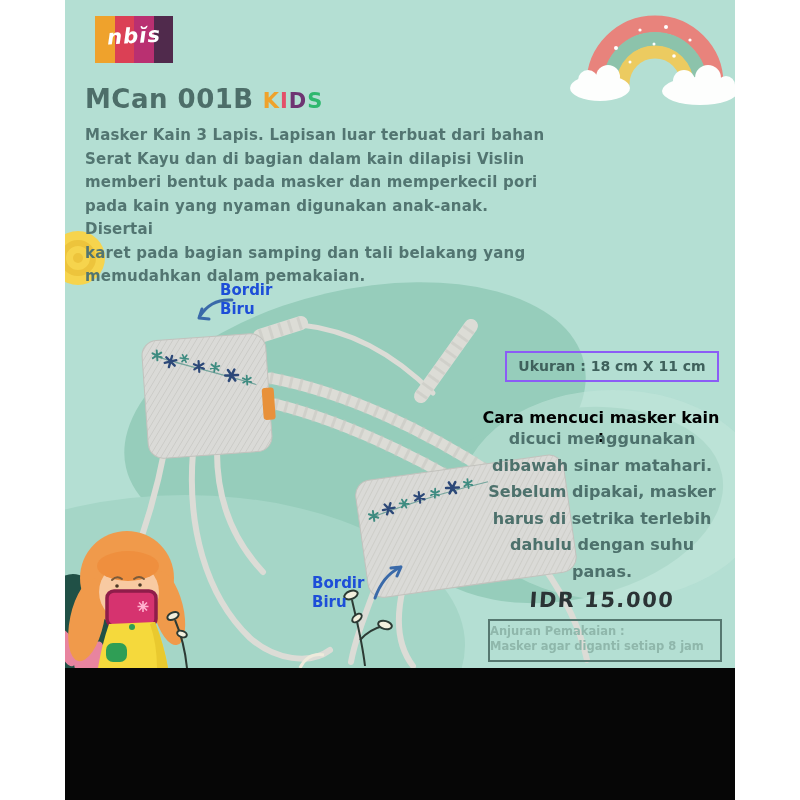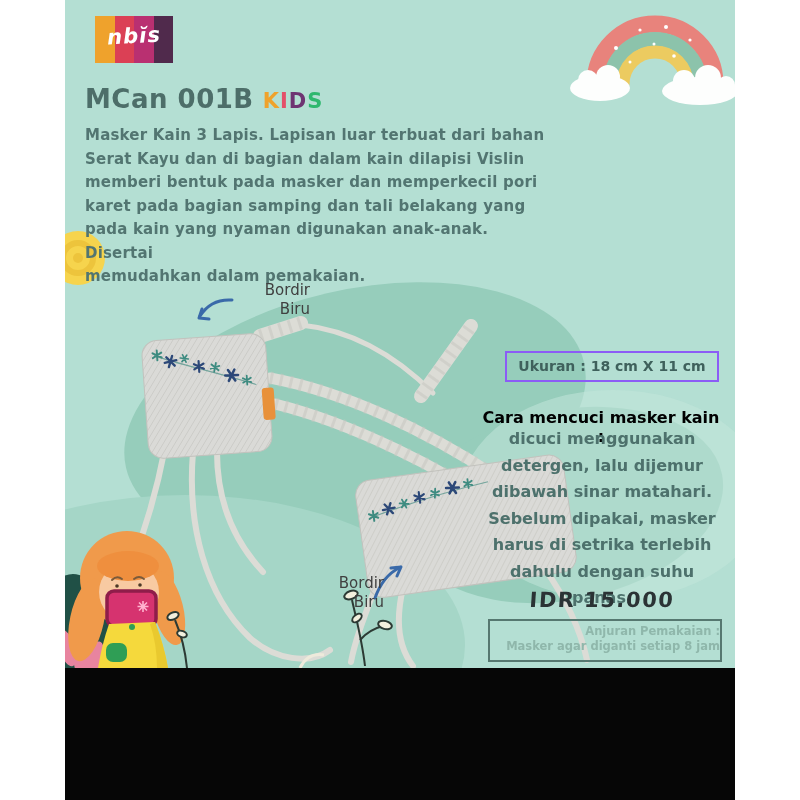--- a/index.html
+++ b/index.html
@@ -17,35 +17,35 @@
   
   .titlerow{position:absolute;left:20px;top:84px;white-space:nowrap;}
   .title{display:inline;font-size:26px;font-weight:700;color:#4d6e69;letter-spacing:.5px;text-align:center;}
   .kids{display:inline;font-size:21px;font-weight:800;letter-spacing:1px;margin-left:4px;}
   .kl0{color:#efa22b}.kl1{color:#e44f6a}.kl2{color:#6e3472}.kl3{color:#2eb86e}
   
   .desc{position:absolute;left:20px;top:124px;width:470px;font-size:15px;font-weight:600;
         color:#527571;letter-spacing:.2px;}
   .desc div{line-height:23.5px;}
   
-  .bordir{position:absolute;color:#404040;font-weight:400;font-size:15px;line-height:19px;text-align:right;}
+  .bordir{position:absolute;color:#1d4ed8;font-weight:700;font-size:15px;line-height:19px;text-align:left;}
   .b1{left:155px;top:281px;width:90px;}
   .b2{left:247px;top:574px;width:72px;}
   
   .sizebox{position:absolute;left:440px;top:351px;width:210px;height:27px;border:2px solid #8b5cf6;
     text-align:center;line-height:27px;font-size:14px;font-weight:600;color:#3f615c;}
   .washtitle{position:absolute;left:412px;top:408px;width:248px;text-align:center;
     font-size:16px;font-weight:700;color:#000000;}
   .washtext{position:absolute;left:418px;top:426px;width:238px;text-align:center;
     font-size:16px;font-weight:600;color:#4d716c;}
   .washtext div{line-height:26.5px;}
   .price{position:absolute;left:418px;top:588px;width:238px;text-align:center;font-size:21px;
     font-weight:800;color:#2b3335;letter-spacing:1.5px;transform:skewX(-4deg);}
   .usagebox{position:absolute;left:423px;top:619px;width:230px;height:36px;border:2px solid #567870;
-    text-align:right;padding-top:3px;}
+    text-align:left;padding-top:3px;}
   .usagebox div{font-size:11.5px;line-height:15px;color:#8fb7ab;font-weight:600;}
 </style>
 </head>
 <body>
 
 <div class="stage">
   <div class="poster">
 
     <svg class="illus" viewBox="0 0 670 668">
       <defs>
@@ -203,39 +203,38 @@
 
     <div class="titlerow">
       <span class="title">MCan 001B</span>
       <span class="kids"><span class="kl0">K</span><span class="kl1">I</span><span class="kl2">D</span><span class="kl3">S</span></span>
     </div>
 
     <div class="desc">
       <div>Masker Kain 3 Lapis. Lapisan luar terbuat dari bahan</div>
       <div>Serat Kayu dan di bagian dalam kain dilapisi Vislin</div>
       <div>memberi bentuk pada masker dan memperkecil pori</div>
+      <div>pada kain yang nyaman digunakan anak-anak. Disertai</div>
       <div>karet pada bagian samping dan tali belakang yang</div>
-      <div>pada kain yang nyaman digunakan anak-anak. Disertai</div>
       <div>memudahkan dalam pemakaian.</div>
     </div>
 
     <div class="bordir b1">
       <div>Bordir</div>
       <div>Biru</div>
     </div>
     <div class="bordir b2">
       <div>Bordir</div>
       <div>Biru</div>
     </div>
 
     <div class="sizebox">Ukuran : 18 cm X 11 cm</div>
     <div class="washtitle">Cara mencuci masker kain :</div>
     <div class="washtext">
       <div>dicuci menggunakan</div>
-      <div>detergen, lalu dijemur</div>
       <div>dibawah sinar matahari.</div>
       <div>Sebelum dipakai, masker</div>
       <div>harus di setrika terlebih</div>
       <div>dahulu dengan suhu</div>
       <div>panas.</div>
     </div>
     <div class="price">IDR 15.000</div>
     <div class="usagebox">
       <div>Anjuran Pemakaian :</div>
       <div>Masker agar diganti setiap 8 jam</div>

